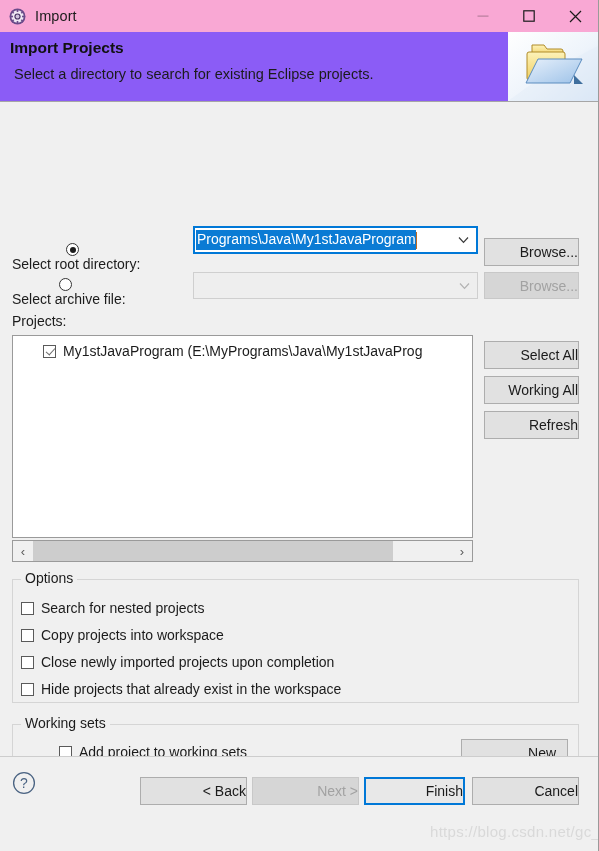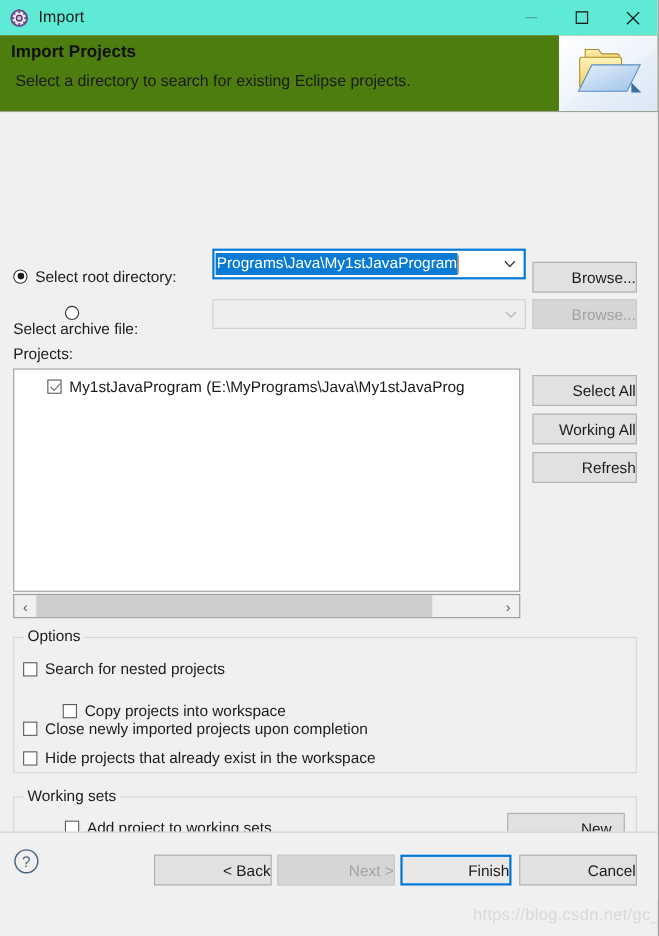--- a/index.html
+++ b/index.html
@@ -16,21 +16,21 @@
     height: 851px;
     background: #f0f0f0;
     overflow: hidden;
     box-sizing: border-box;
     border-right: 1px solid #9a9a9a;
   }
 
   
   .titlebar {
     height: 32px;
-    background: #5eead4;
+    background: #f9a8d4;
     display: flex;
     align-items: center;
     position: relative;
   }
   .app-icon {
     width: 17px;
     height: 17px;
     margin-left: 9px;
     margin-right: 9px;
     flex: 0 0 auto;
@@ -52,21 +52,21 @@
     height: 32px;
     display: flex;
     align-items: center;
     justify-content: center;
   }
   .winbtn.dim { opacity: .35; }
 
   
   .header {
     height: 70px;
-    background: #4d7c0f;
+    background: #8b5cf6;
     border-bottom: 1px solid #a6a6a6;
     position: relative;
     box-sizing: border-box;
   }
   .header-title {
     position: absolute;
     left: 10px;
     top: 7px;
     font-size: 15.5px;
     font-weight: bold;
@@ -388,21 +388,21 @@
         <path d="M24 13 h12 l3 4 h14 a2 2 0 0 1 2 2 v5 h-31 z" fill="url(#folderGrad)" stroke="#b08b28" stroke-width="1"></path>
         <path d="M21 20 h34 a2 2 0 0 1 2 2 v24 a2 2 0 0 1 -2 2 h-34 a2 2 0 0 1 -2 -2 v-24 a2 2 0 0 1 2 -2 z" fill="url(#folderGrad)" stroke="#b08b28" stroke-width="1"></path>
         <path d="M30 27 h44 l-12 24 h-44 z" fill="url(#pageGrad)" stroke="#5b8cbf" stroke-width="1"></path>
         <path d="M66 43 l9 9 h-9 z" fill="#3f6f9e"></path>
       </svg>
     </span>
   </div>
 
   <div class="body">
 
-    <div class="radio-row" style="left:12px; top:141px;">
+    <div class="radio-row" style="left:12px; top:141px;flex-direction:column;">
       <span class="radio on"></span>
       <span class="lbl">Select root directory:</span>
     </div>
 
     <div class="combo focused" style="left:193px; top:124px; width:285px; height:28px;">
       <div class="combo-text">
         <span class="sel-text">Programs\Java\My1stJavaProgram</span>
         <span class="caret-bar"></span>
       </div>
       <span class="combo-arrow">
@@ -463,21 +463,21 @@
       <span>Refresh</span>
     </div>
 
     <div class="group" style="left:12px; top:477px; width:567px; height:124px;">
       <span class="group-title">Options</span>
 
       <div class="chk-row" style="left:8px; top:20px;">
         <span class="cbx"></span>
         <span class="lbl">Search for nested projects</span>
       </div>
-      <div class="chk-row" style="left:8px; top:58px;margin-left:36px;">
+      <div class="chk-row" style="left:8px; top:47px;">
         <span class="cbx"></span>
         <span class="lbl">Copy projects into workspace</span>
       </div>
       <div class="chk-row" style="left:8px; top:74px;">
         <span class="cbx"></span>
         <span class="lbl">Close newly imported projects upon completion</span>
       </div>
       <div class="chk-row" style="left:8px; top:101px;">
         <span class="cbx"></span>
         <span class="lbl">Hide projects that already exist in the workspace</span>

